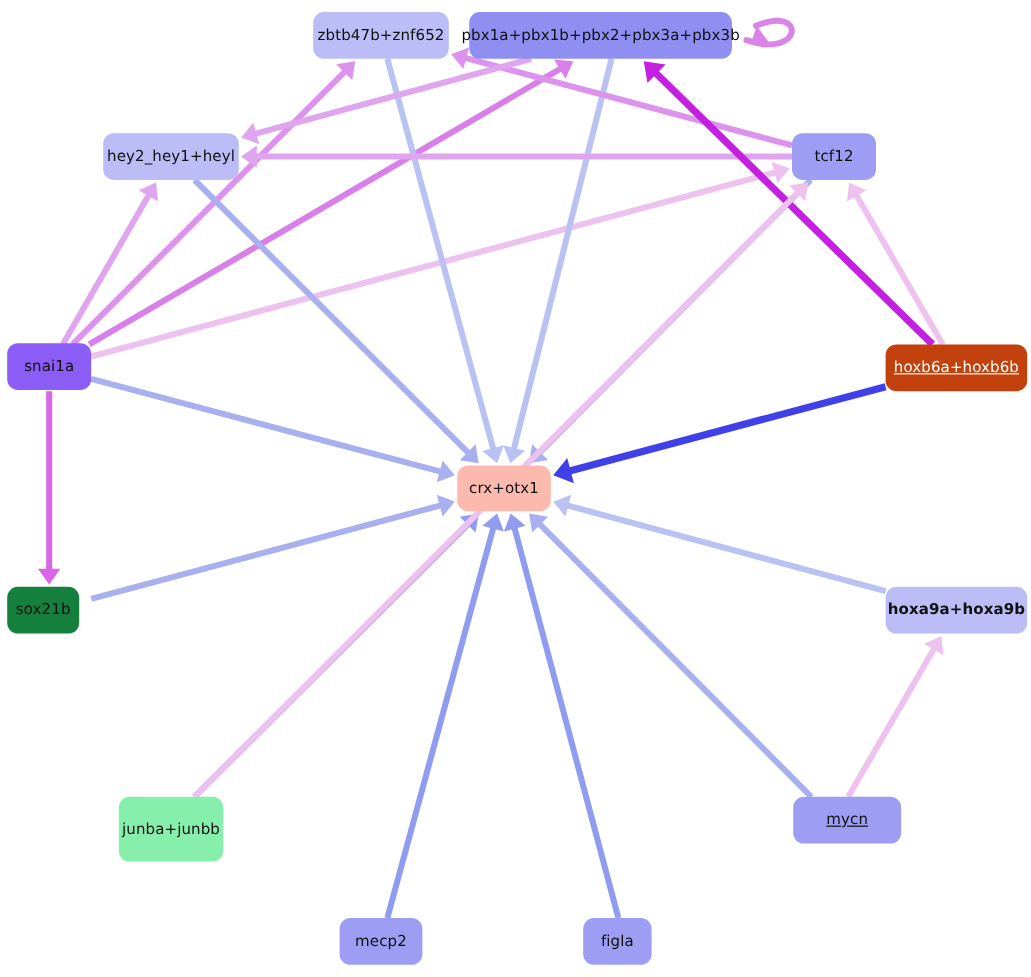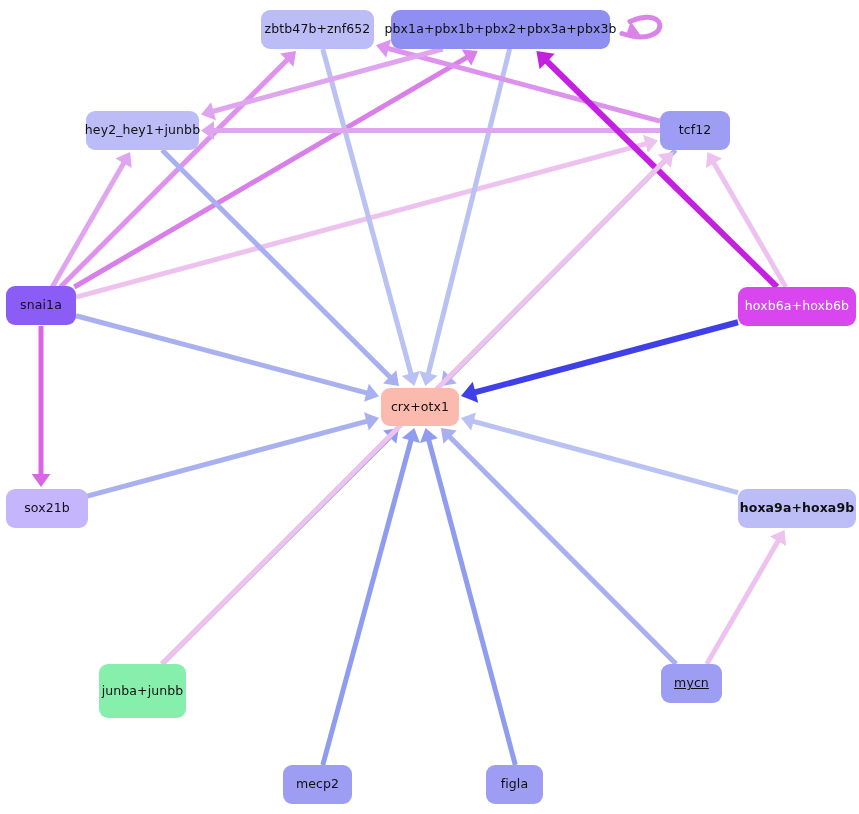--- a/index.html
+++ b/index.html
@@ -127,44 +127,44 @@
       <polygon points="201.00,114.62 216.00,120.24 211.09,102.18" fill="#e0a5ef"></polygon>
     </svg>
   <div id="nodes">
       <div class="node" style="left: 261px; top: 10px; width: 113px; height: 39px; background: rgb(188, 188, 247); align-items: center;">
         <span>zbtb47b+znf652</span>
       </div>
       <div class="node" style="left: 391px; top: 10px; width: 219px; height: 39px; background: rgb(143, 143, 242);">
         <span>pbx1a+pbx1b+pbx2+pbx3a+pbx3b</span>
       </div>
       <div class="node" style="left: 86px; top: 111px; width: 113px; height: 39px; background: rgb(188, 188, 247);">
-        <span>hey2_hey1+junbb</span>
+        <span>hey2_hey1+heyl</span>
       </div>
       <div class="node" style="left: 660px; top: 111px; width: 70px; height: 39px; background: rgb(157, 157, 244);">
         <span>tcf12</span>
       </div>
       <div class="node" style="left: 6px; top: 286px; width: 70px; height: 39px; background: #8b5cf6;">
         <span>snai1a</span>
       </div>
-      <div class="node dark" style="left: 738px; top: 287px; width: 118px; height: 39px; background: #d946ef;">
+      <div class="node dark" style="left: 738px; top: 287px; width: 118px; height: 39px; background: #c2410c; text-decoration: underline;">
         <span>hoxb6a+hoxb6b</span>
       </div>
       <div class="node" style="left: 381px; top: 388px; width: 78px; height: 38px; background: rgb(252, 185, 173);">
         <span>crx+otx1</span>
       </div>
-      <div class="node" style="left: 6px; top: 489px; width: 82px; height: 39px; background: #c4b5fd; text-align: center;">
+      <div class="node" style="left: 6px; top: 489px; width: 60px; height: 39px; background: #15803d; text-align: center;">
         <span>sox21b</span>
       </div>
       <div class="node" style="left: 738px; top: 489px; width: 118px; height: 39px; background: rgb(188, 188, 247); font-weight: bold;">
         <span>hoxa9a+hoxa9b</span>
       </div>
       <div class="node" style="left: 99px; top: 664px; width: 87px; height: 54px; background: #86efac;">
         <span>junba+junbb</span>
       </div>
-      <div class="node" style="left: 661px; top: 664px; width: 61px; height: 39px; background: rgb(157, 157, 244); text-decoration: underline;">
+      <div class="node" style="left: 661px; top: 664px; width: 90px; height: 39px; background: rgb(157, 157, 244); text-decoration: underline;">
         <span>mycn</span>
       </div>
       <div class="node" style="left: 283px; top: 765px; width: 69px; height: 39px; background: rgb(157, 157, 244);">
         <span>mecp2</span>
       </div>
       <div class="node" style="left: 486px; top: 765px; width: 57px; height: 39px; background: rgb(157, 157, 244);">
         <span>figla</span>
       </div>
     </div>
 </div>

